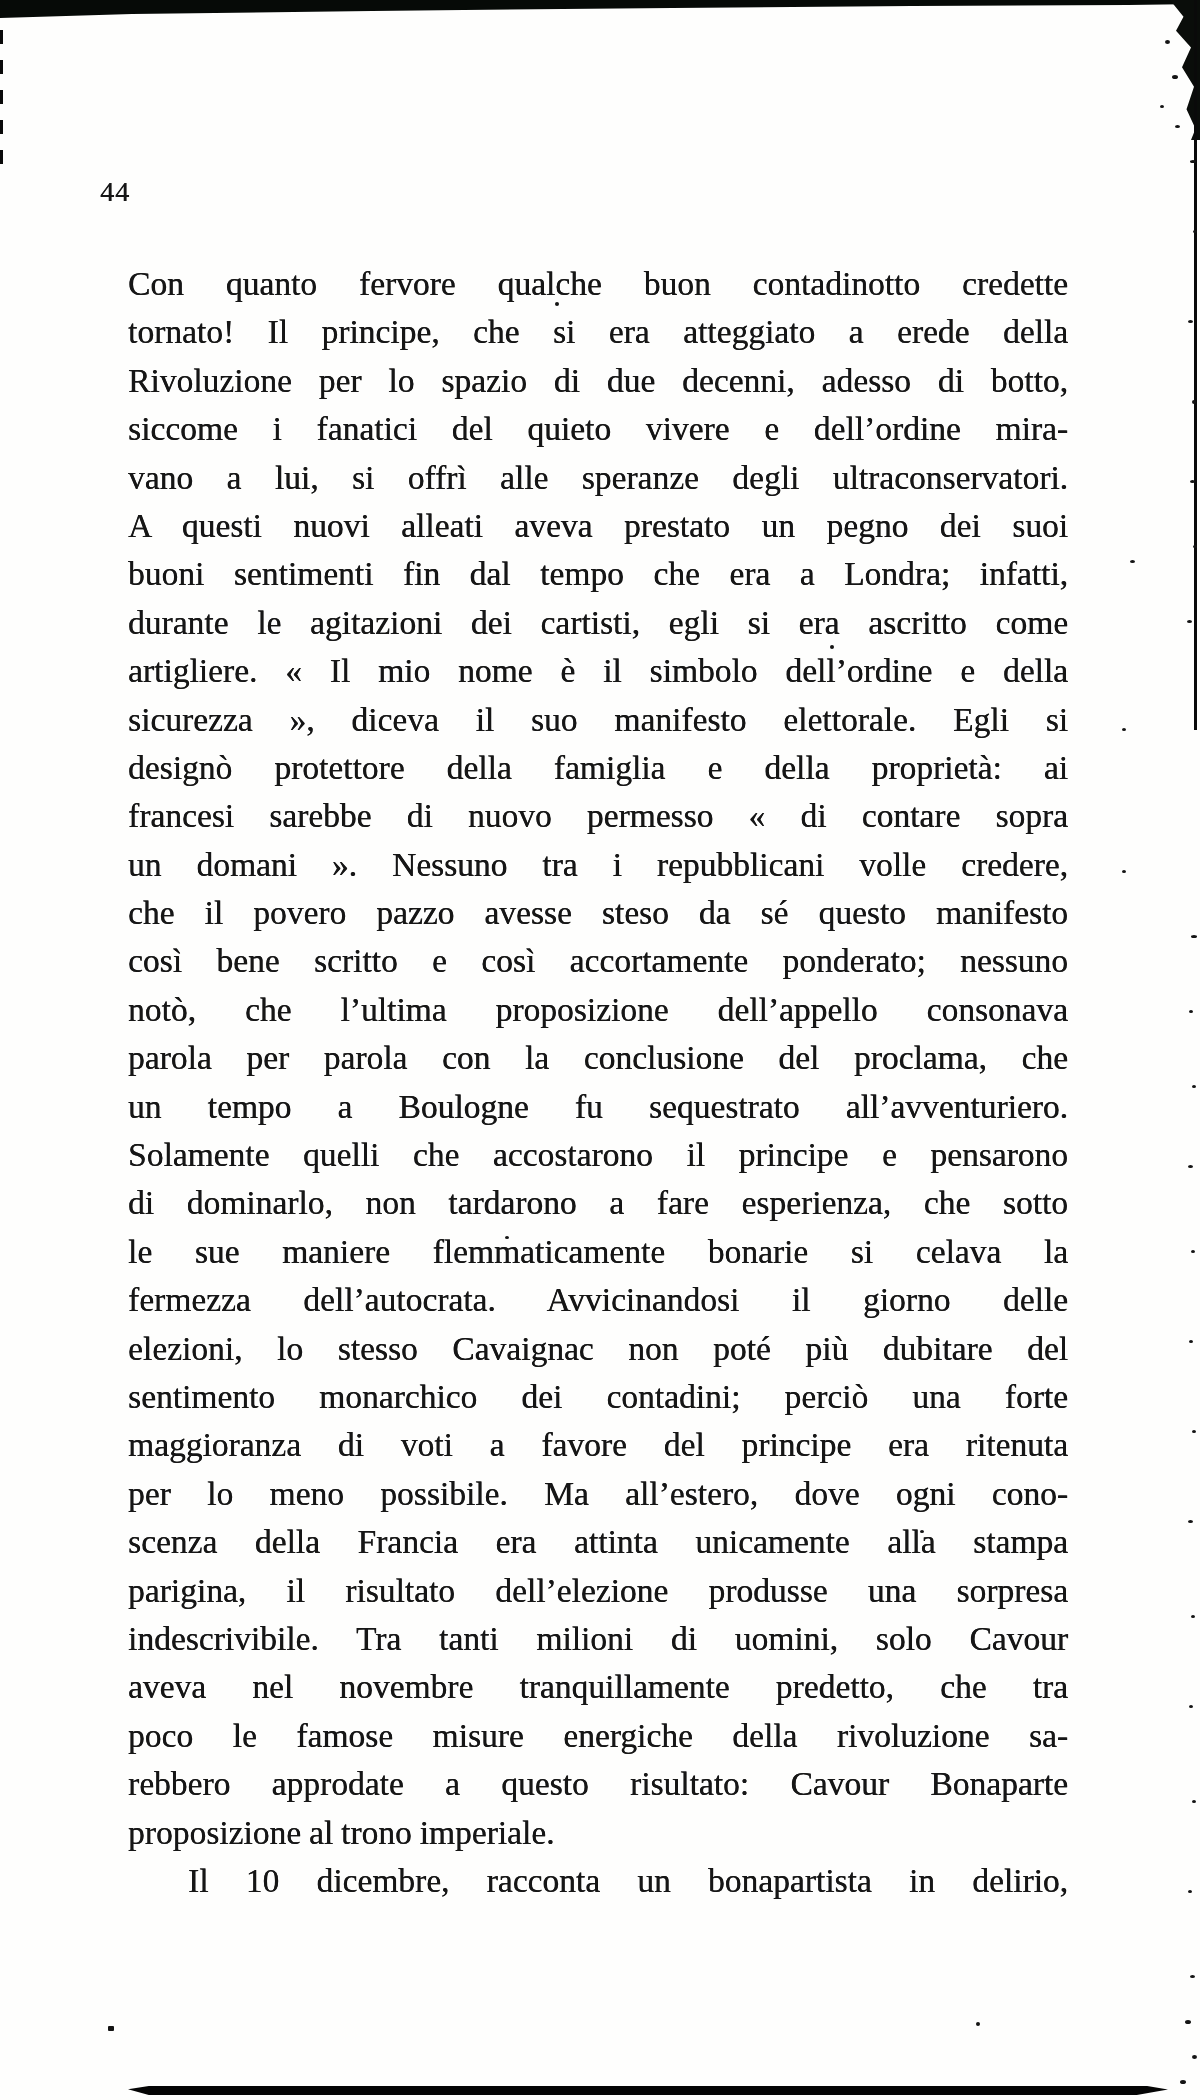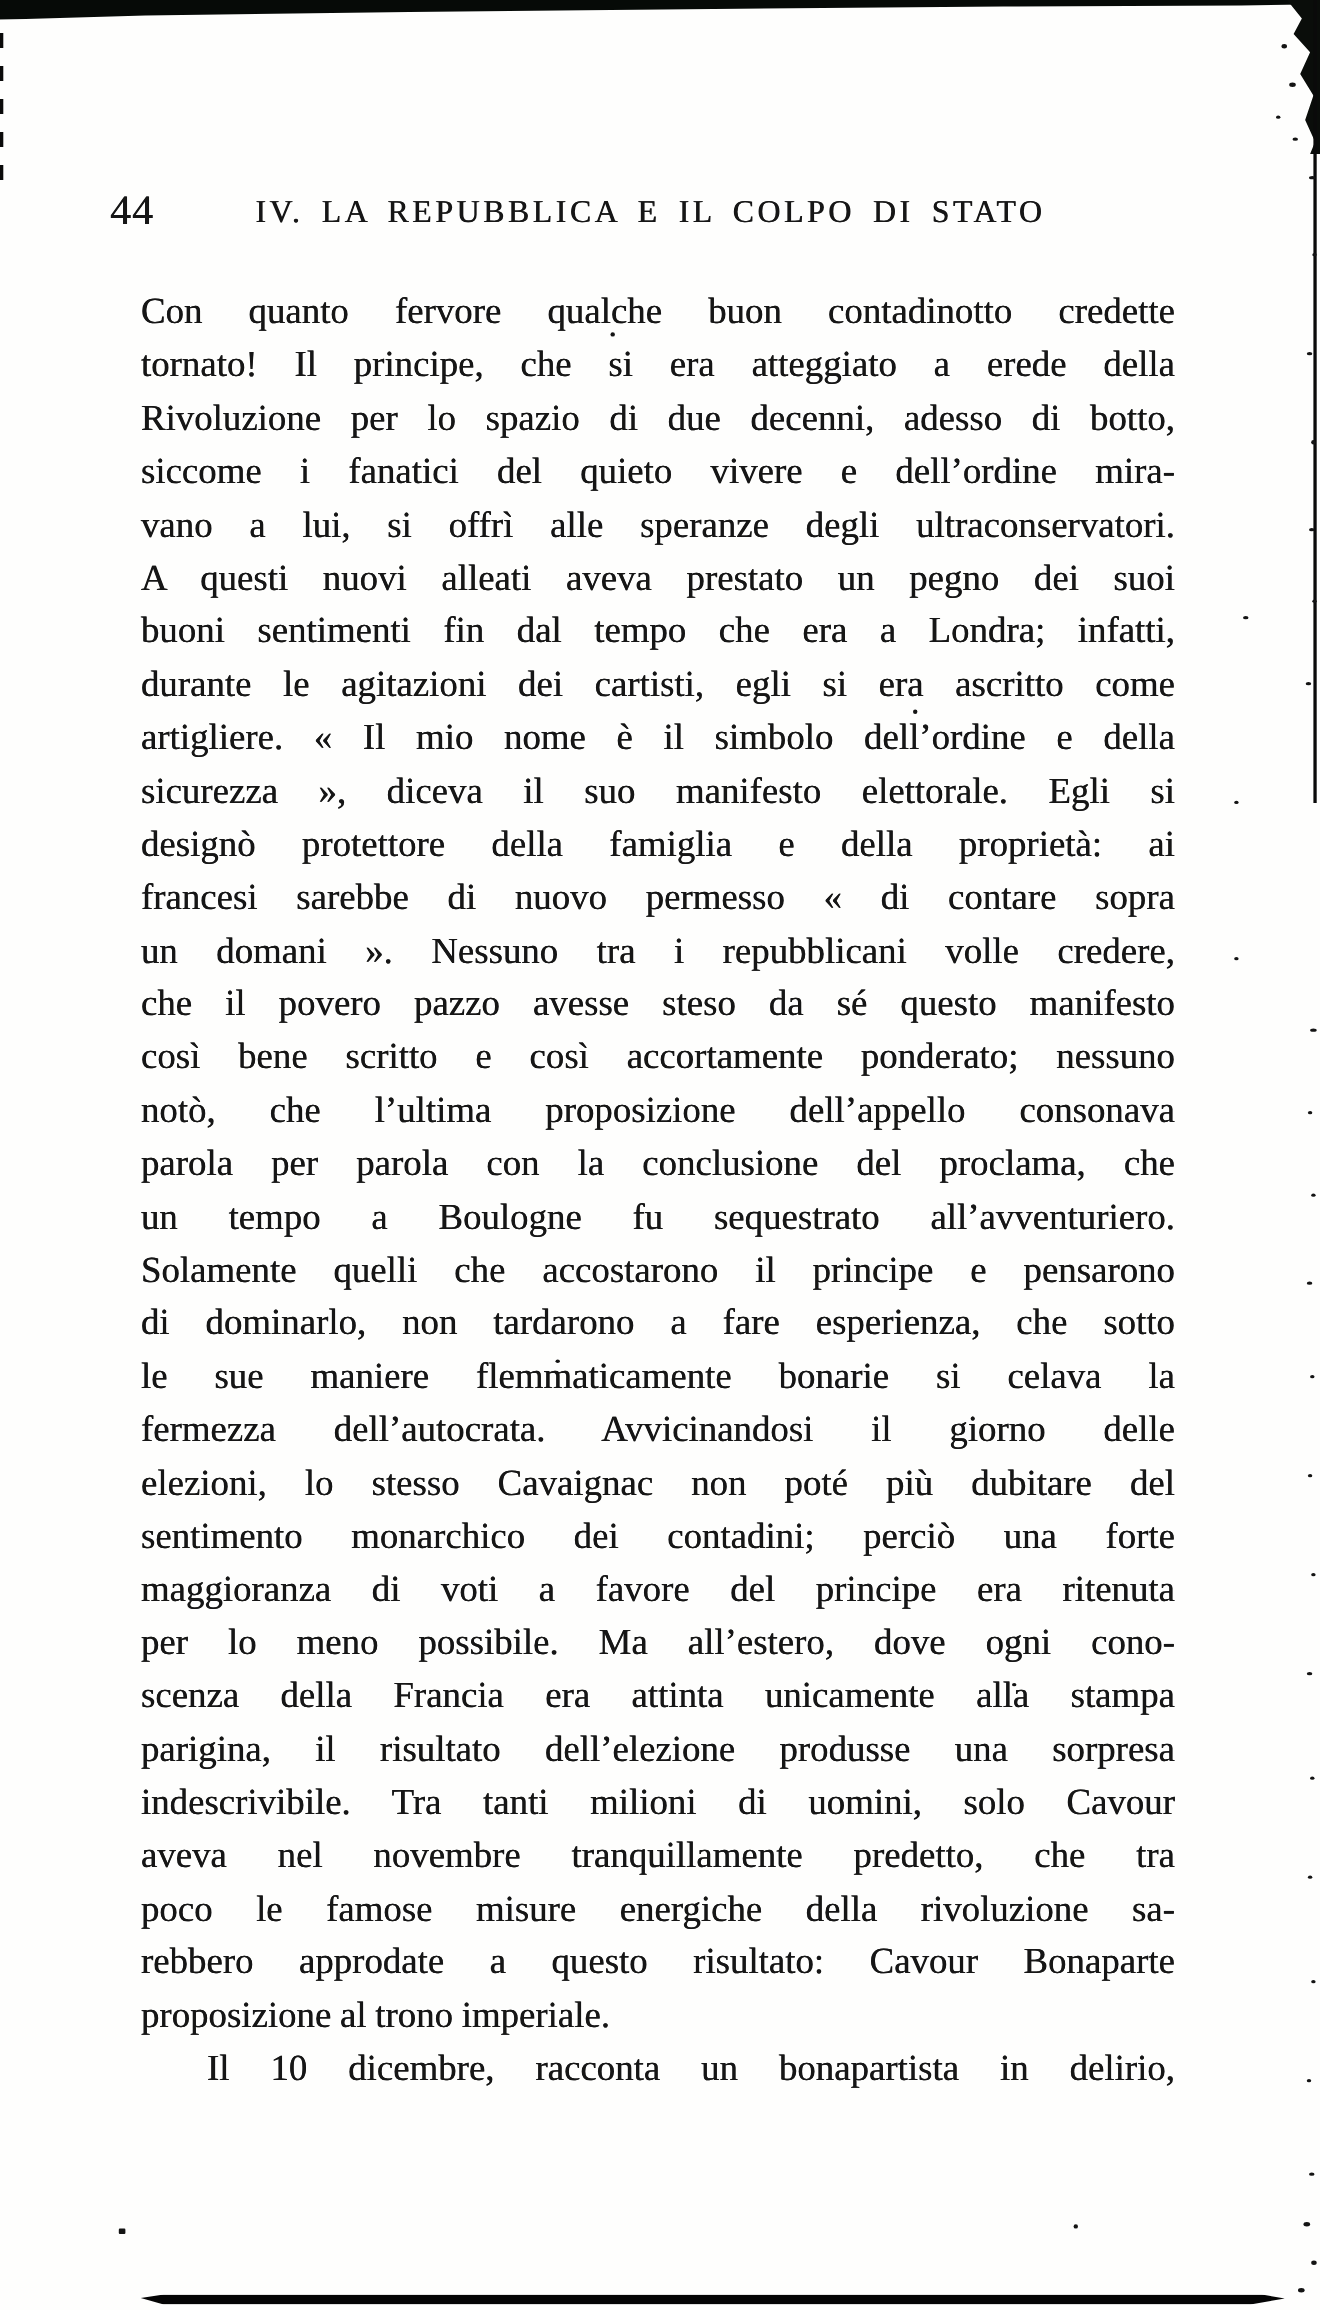--- a/index.html
+++ b/index.html
@@ -6,21 +6,21 @@
   .page{
     position:relative;width:1200px;height:2100px;margin:0 auto;
     background:#fefefdff;overflow:hidden;
     font-family:"Liberation Serif","DejaVu Serif",serif;
     color:#161616;
   }
   
   .header{position:absolute;left:100px;top:172px;width:1010px;height:44px;}
   .pagenum{
     position:absolute;left:0;top:0;
-    font-size:38px;line-height:40px;letter-spacing:1px;
+    font-size:28px;line-height:40px;letter-spacing:1px;
     text-shadow:0.4px 0 currentColor;
   }
   .chapter{
     position:absolute;left:132px;top:3px;
     font-size:29px;line-height:36px;letter-spacing:3.2px;word-spacing:6px;
     text-shadow:0.5px 0 currentColor;
     white-space:nowrap;
   }
   
   .bodytext{
@@ -135,21 +135,20 @@
   <i class="dot s30"></i>
   <i class="dot s31"></i>
   <i class="dot s32"></i>
   <i class="dot s33"></i>
   <i class="dot s34"></i>
   <i class="dot s35"></i>
   <i class="dot s36"></i>
 
   <div class="header">
     <span class="pagenum">44</span>
-    <span class="chapter">IV. LA REPUBBLICA E IL COLPO DI STATO</span>
   </div>
 
   <div class="bodytext" id="bodytext">
       <div class="line">Con quanto fervore qualche buon contadinotto credette</div>
       <div class="line">tornato! Il principe, che si era atteggiato a erede della</div>
       <div class="line">Rivoluzione per lo spazio di due decenni, adesso di botto,</div>
       <div class="line">siccome i fanatici del quieto vivere e dell’ordine mira-</div>
       <div class="line">vano a lui, si offrì alle speranze degli ultraconservatori.</div>
       <div class="line">A questi nuovi alleati aveva prestato un pegno dei suoi</div>
       <div class="line">buoni sentimenti fin dal tempo che era a Londra; infatti,</div>

